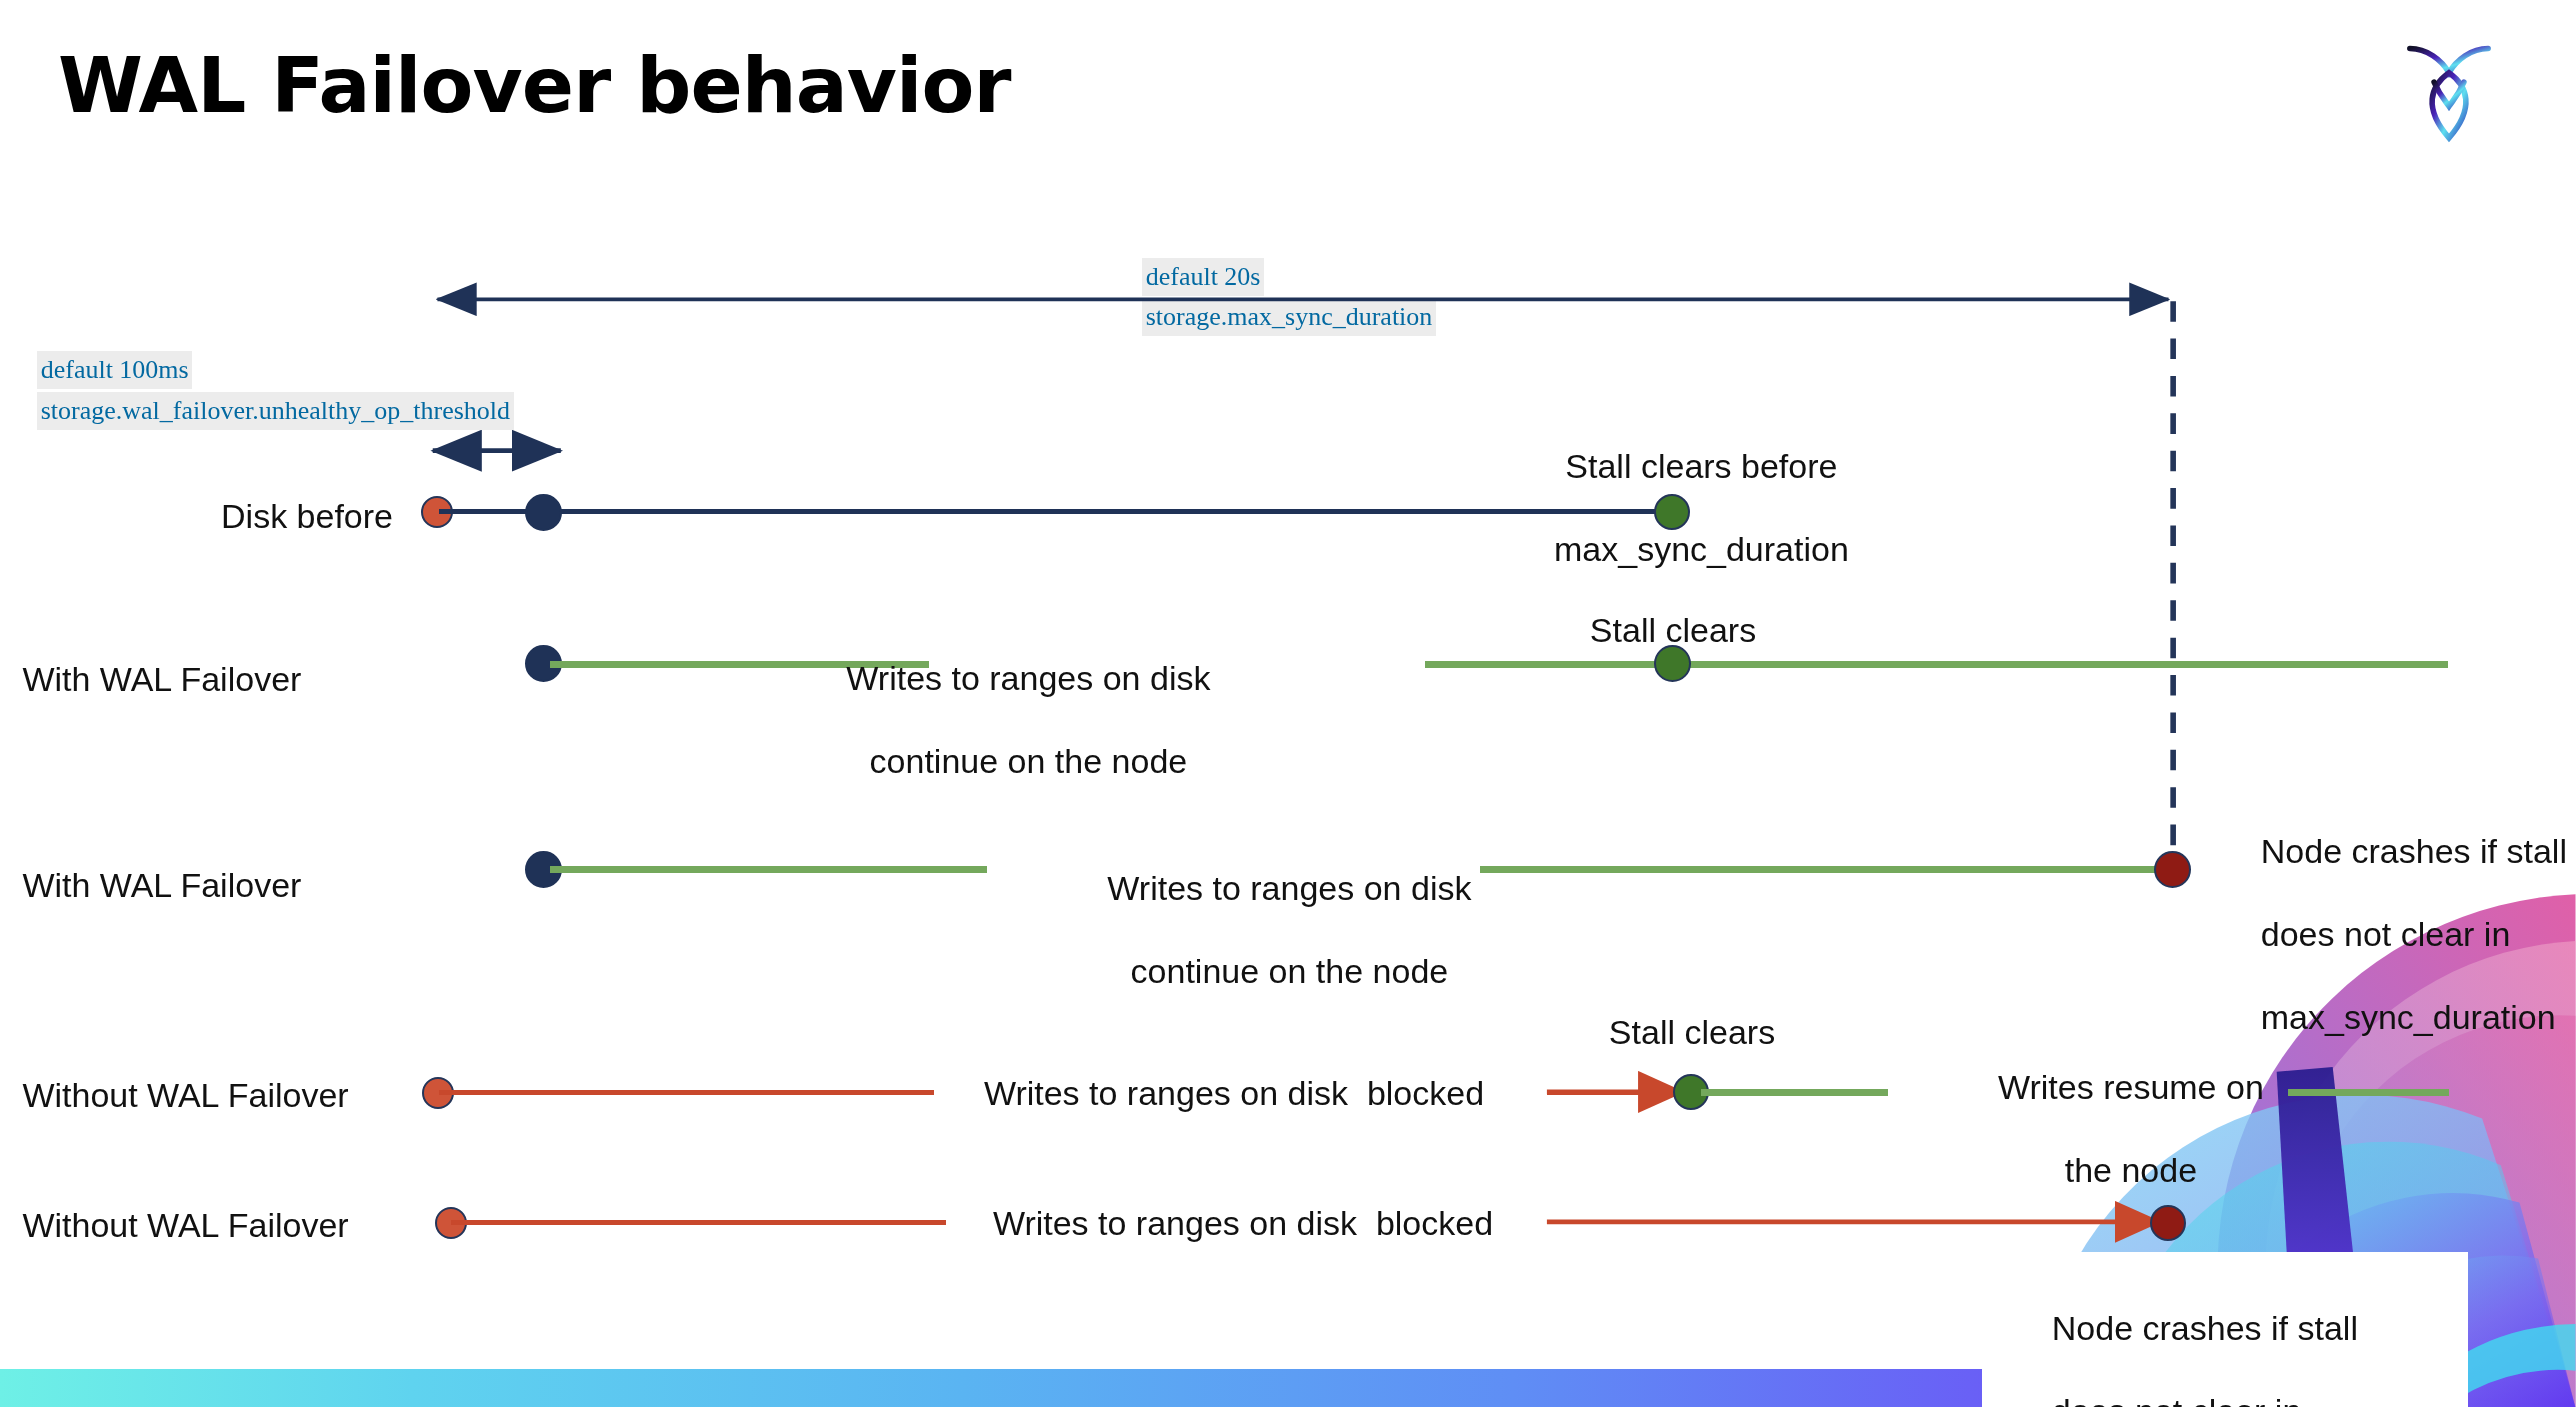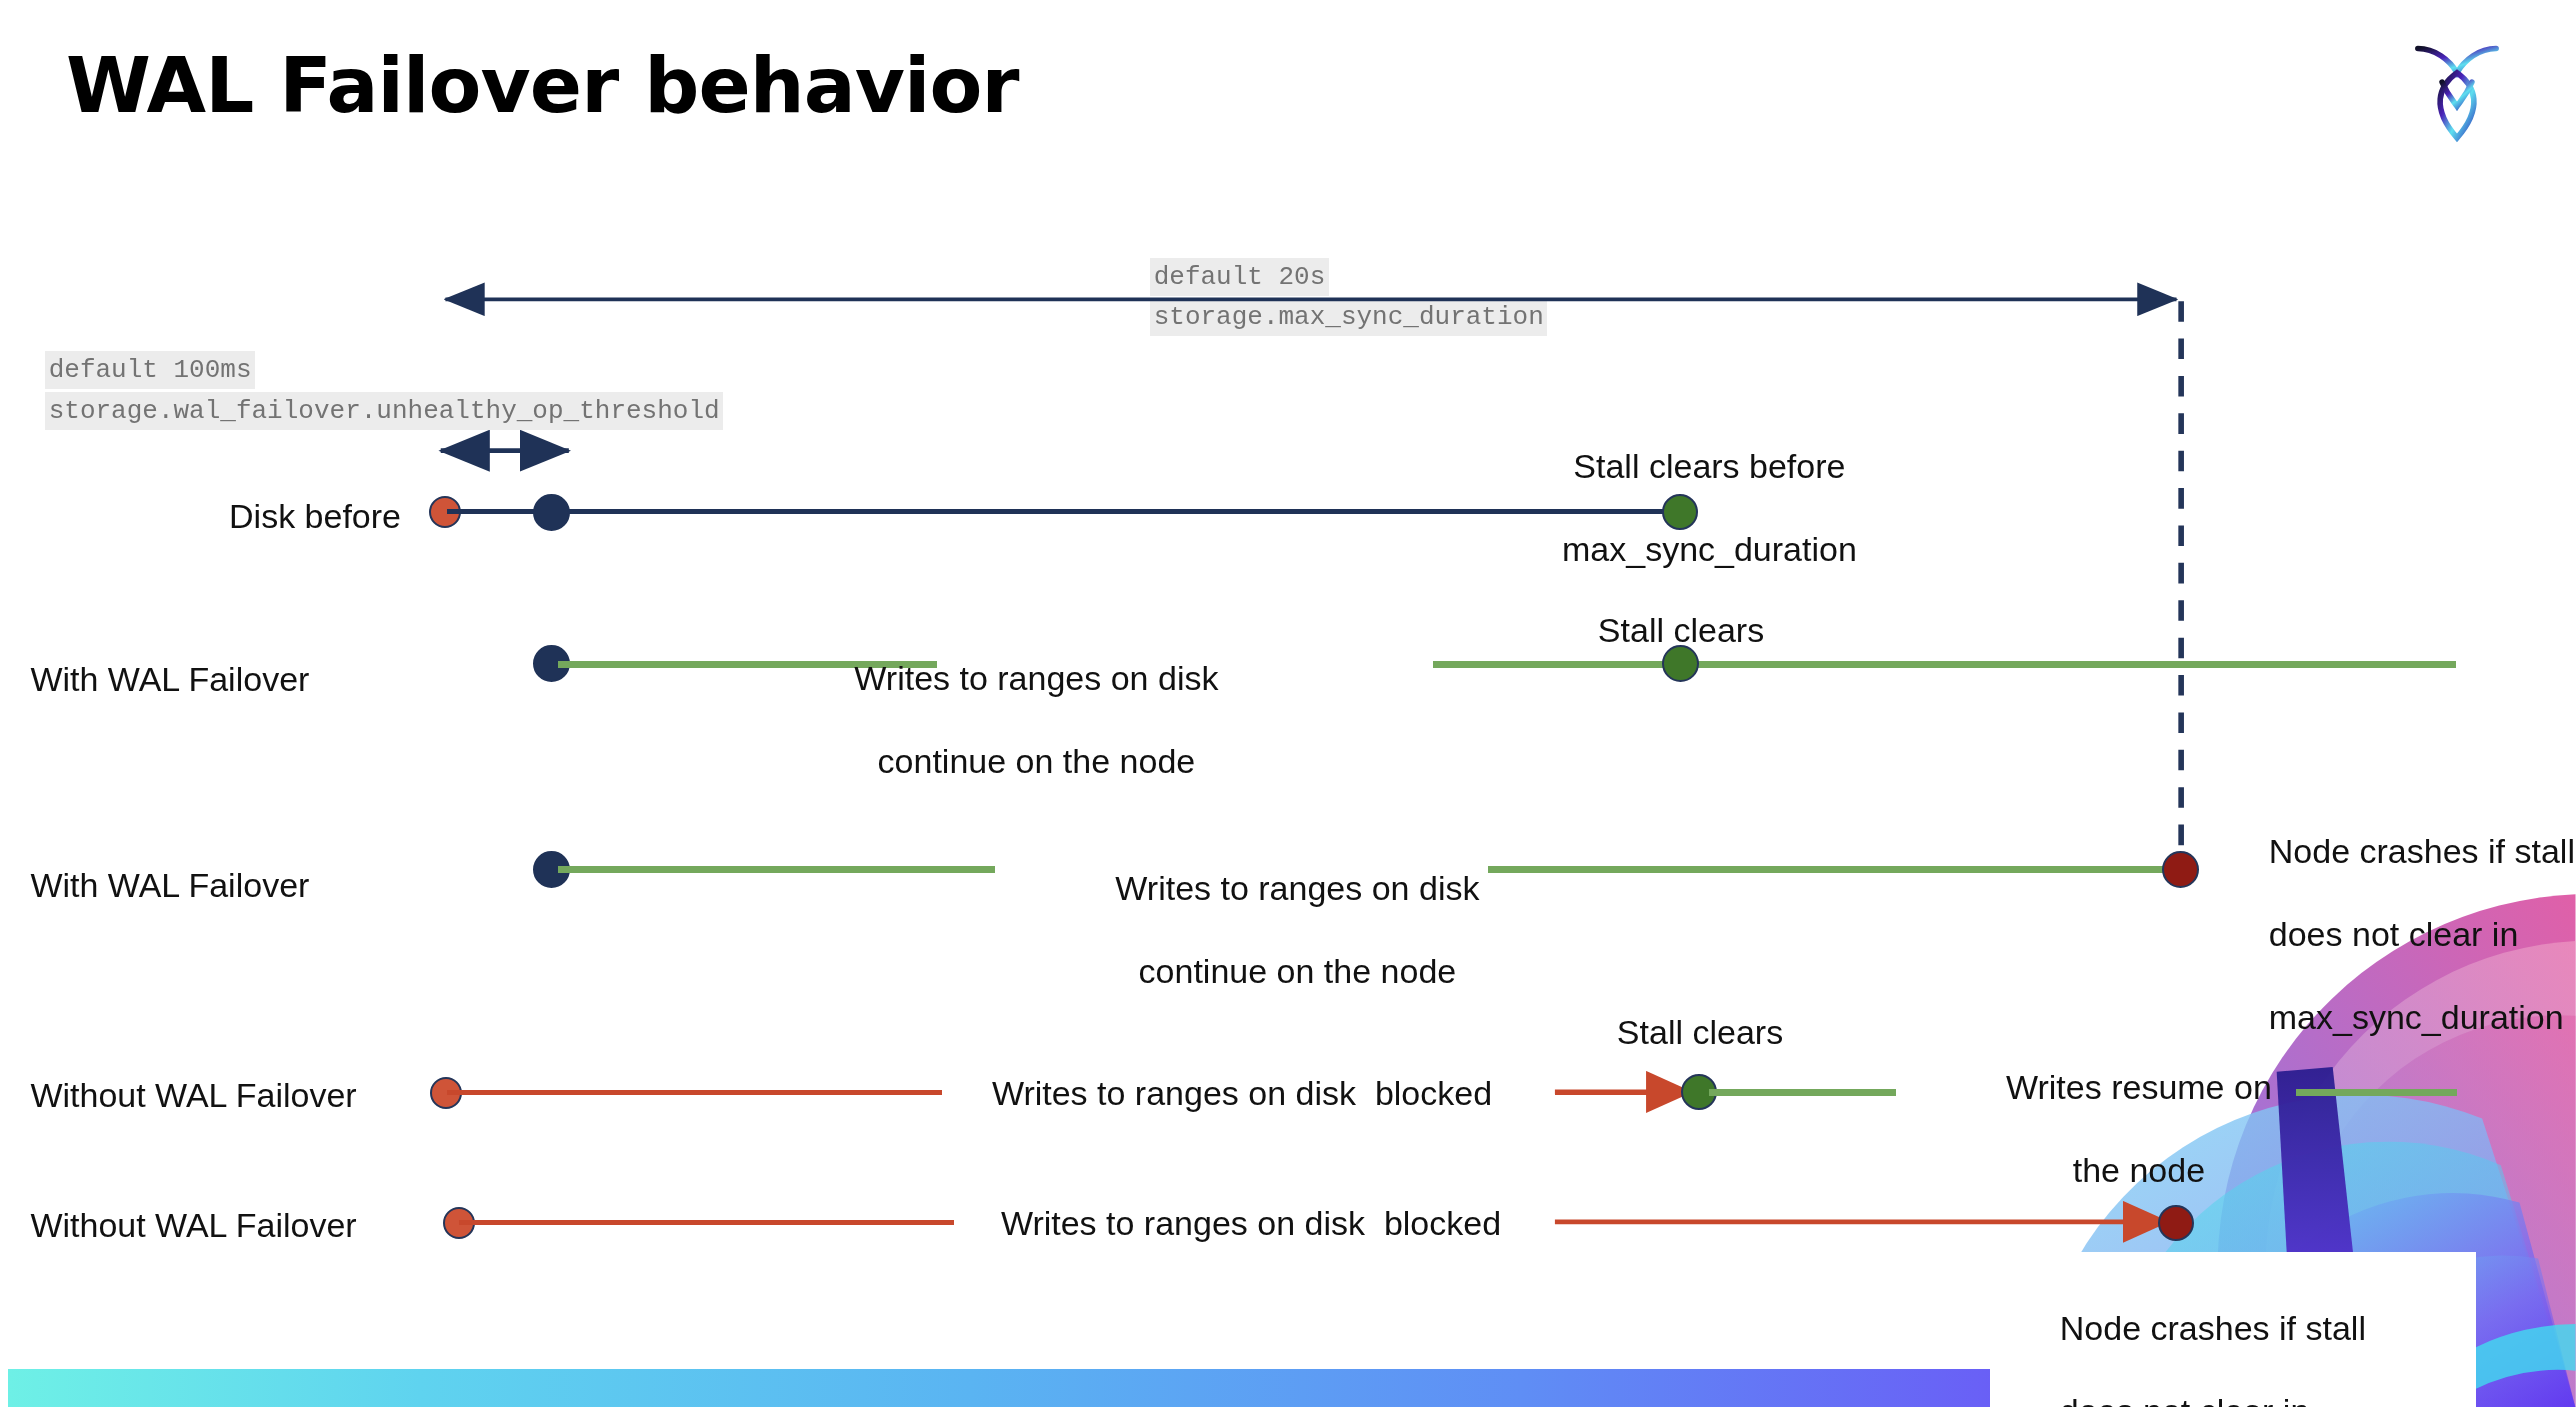--- a/index.html
+++ b/index.html
@@ -3,21 +3,21 @@
 <meta charset="utf-8">
 <style>
   html,body{margin:0;padding:0;}
   body{
     width:2576px;height:1408px;
     background:#ffffff;
     font-family:"Liberation Sans", sans-serif;
     overflow:hidden;
     position:relative;
   }
-  #slide{position:absolute;inset:0;overflow:hidden;background:#fff;margin-left:8px;}
+  #slide{position:absolute;inset:0;overflow:hidden;background:#fff;}
 
   
   .corner-art{position:absolute;right:0;bottom:0;width:580px;height:523px;overflow:hidden;pointer-events:none;}
   .corner-art svg{position:absolute;right:0;bottom:0;}
 
   
   .bottom-bar{
     position:absolute;left:0;bottom:0;width:2292px;height:39px;
     background:linear-gradient(90deg,#6ef0e6 0%,#5fd3ef 18%,#5ab4f2 42%,#5f8ef5 66%,#6a5cf6 88%,#6f3df8 100%);
   }
@@ -29,22 +29,22 @@
   .title{
     position:absolute;left:58px;top:47px;
     font-size:77px;font-weight:bold;color:#000;
     letter-spacing:-0.9px;line-height:1;
     font-family:"DejaVu Sans","Liberation Sans",sans-serif;
   }
 
   
   .code-chip{
     position:absolute;
-    font-family:Liberation Mono, monospace;
-    font-size:26px;color:#737373;background:#ececec;
+    font-family:Liberation Serif, serif;
+    font-size:26px;color:#0369a1;background:#ececec;
     padding:1.9px 3.7px;white-space:pre;line-height:1.32;
   }
 
   
   .lbl{
     position:absolute;color:#111;
     font-size:34px;line-height:1.22;white-space:pre;
     font-family:"Liberation Sans",sans-serif;
   }
   .lbl.c{text-align:center;}

